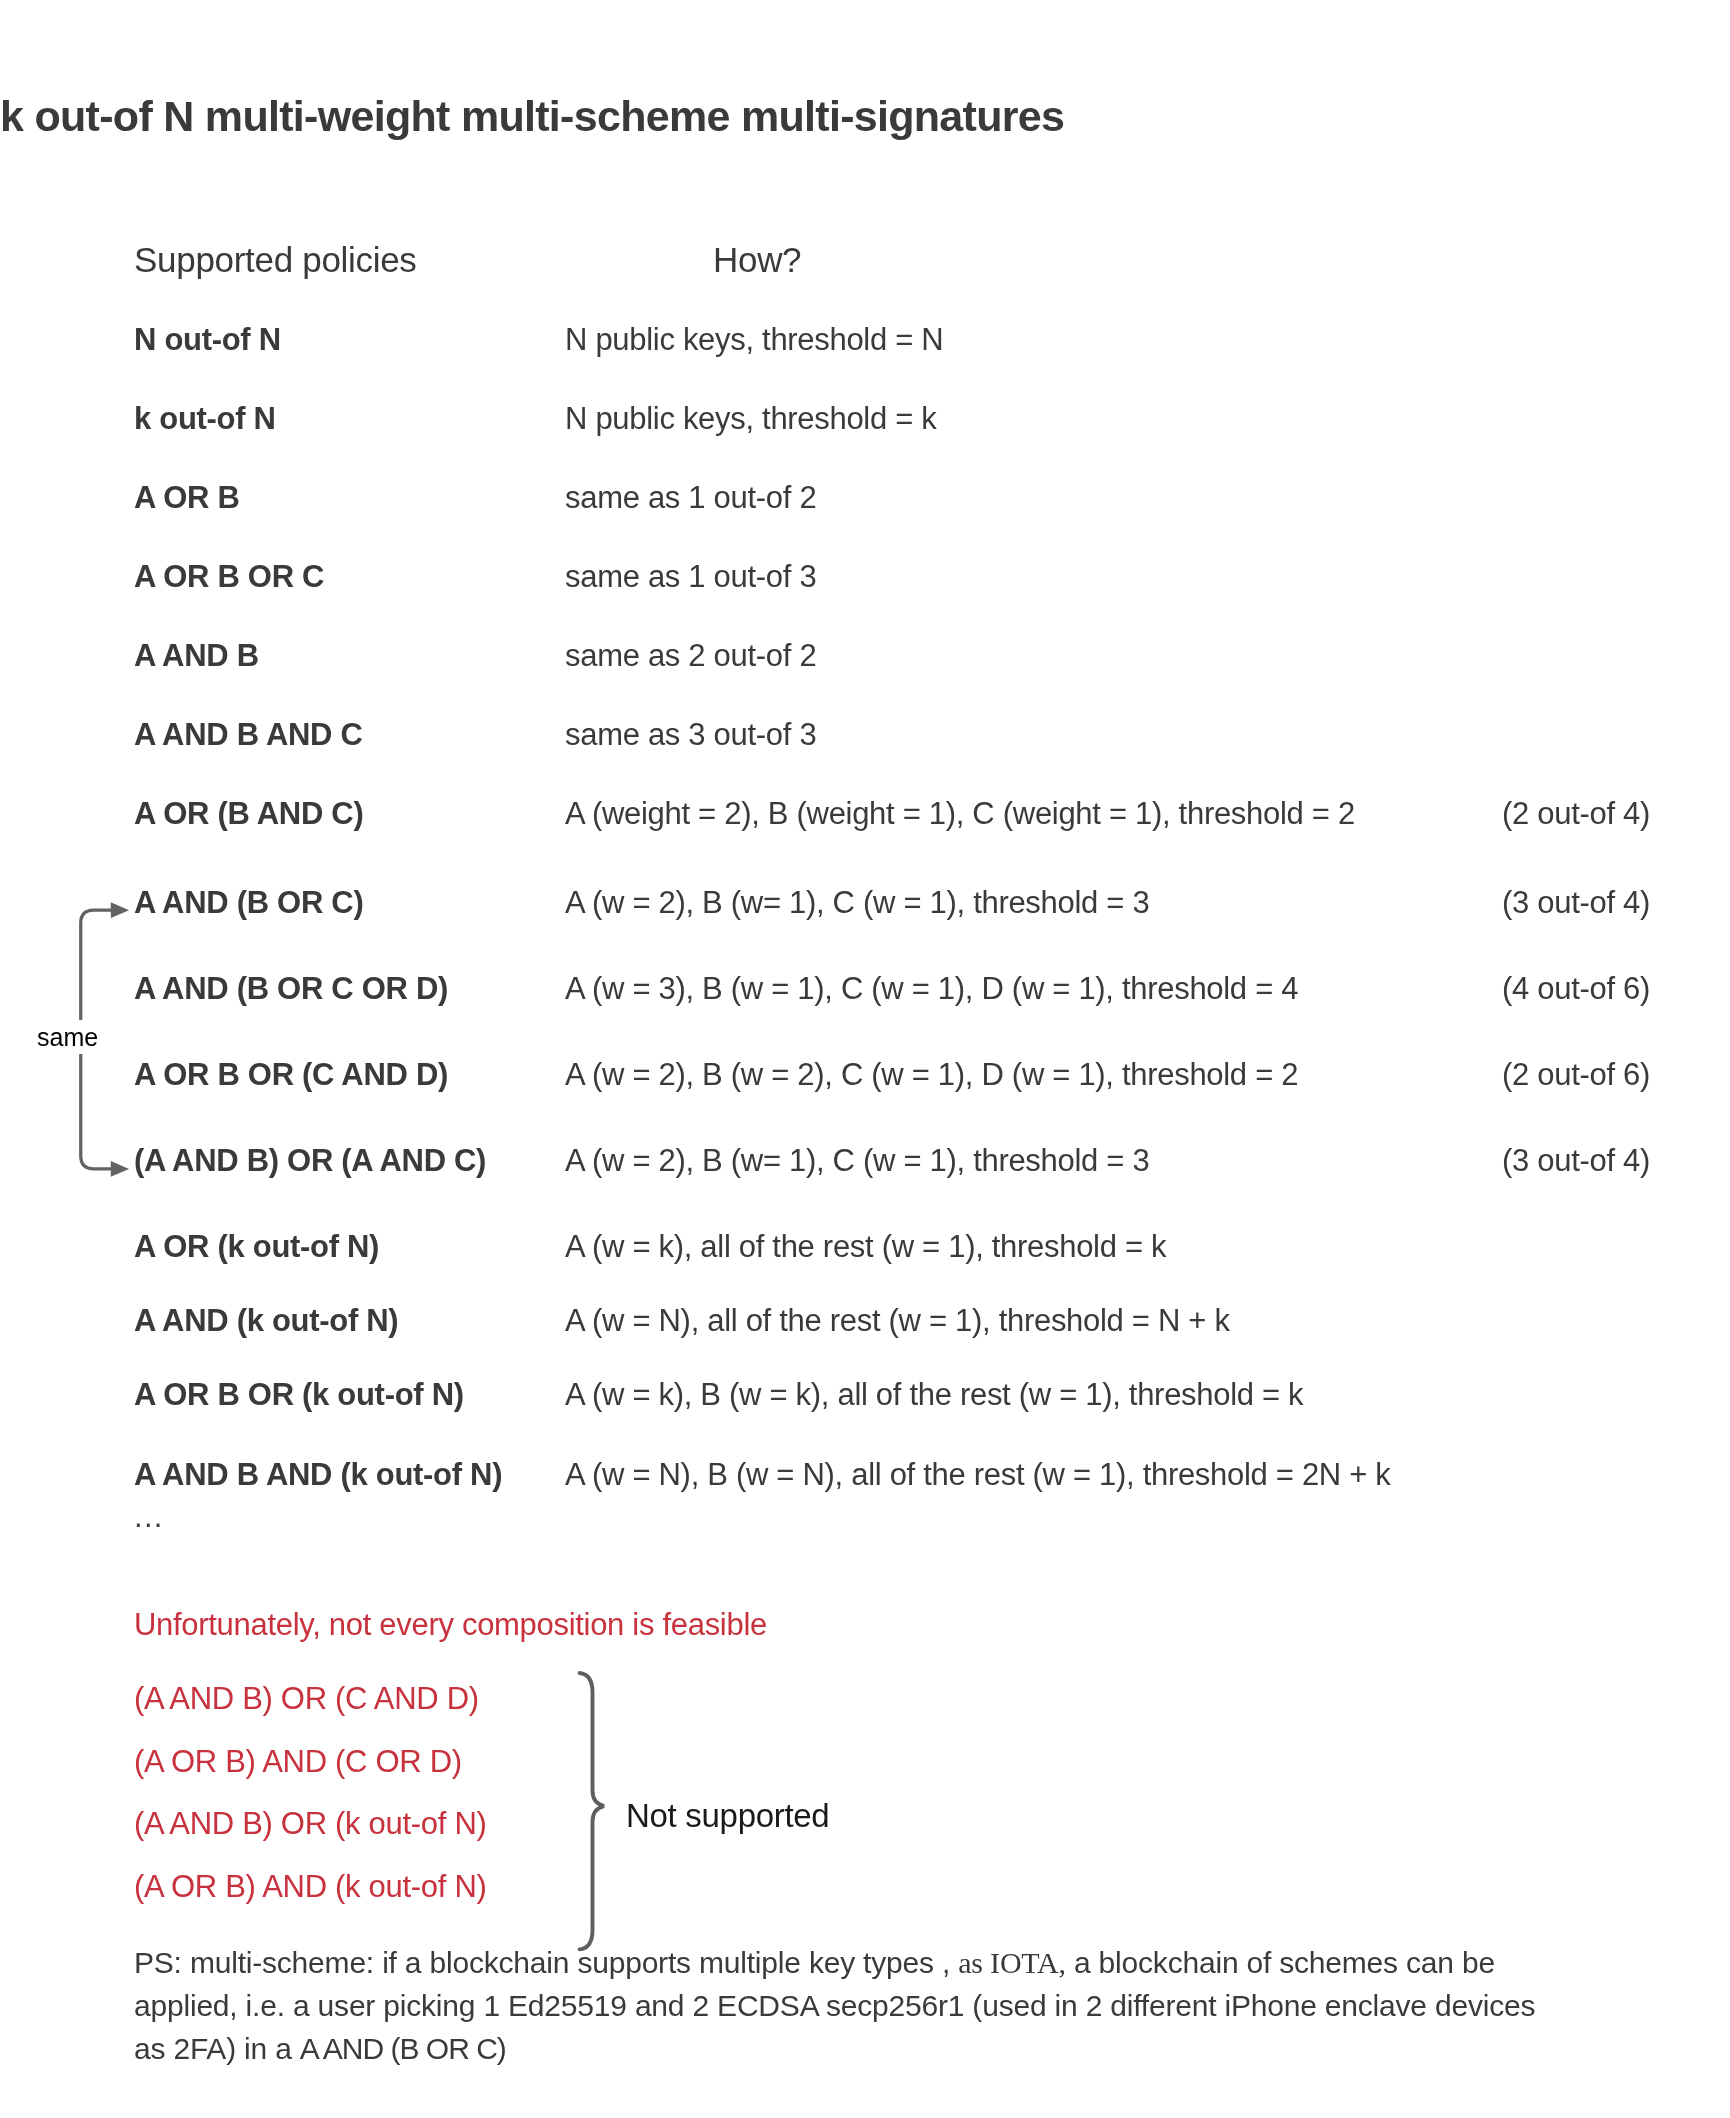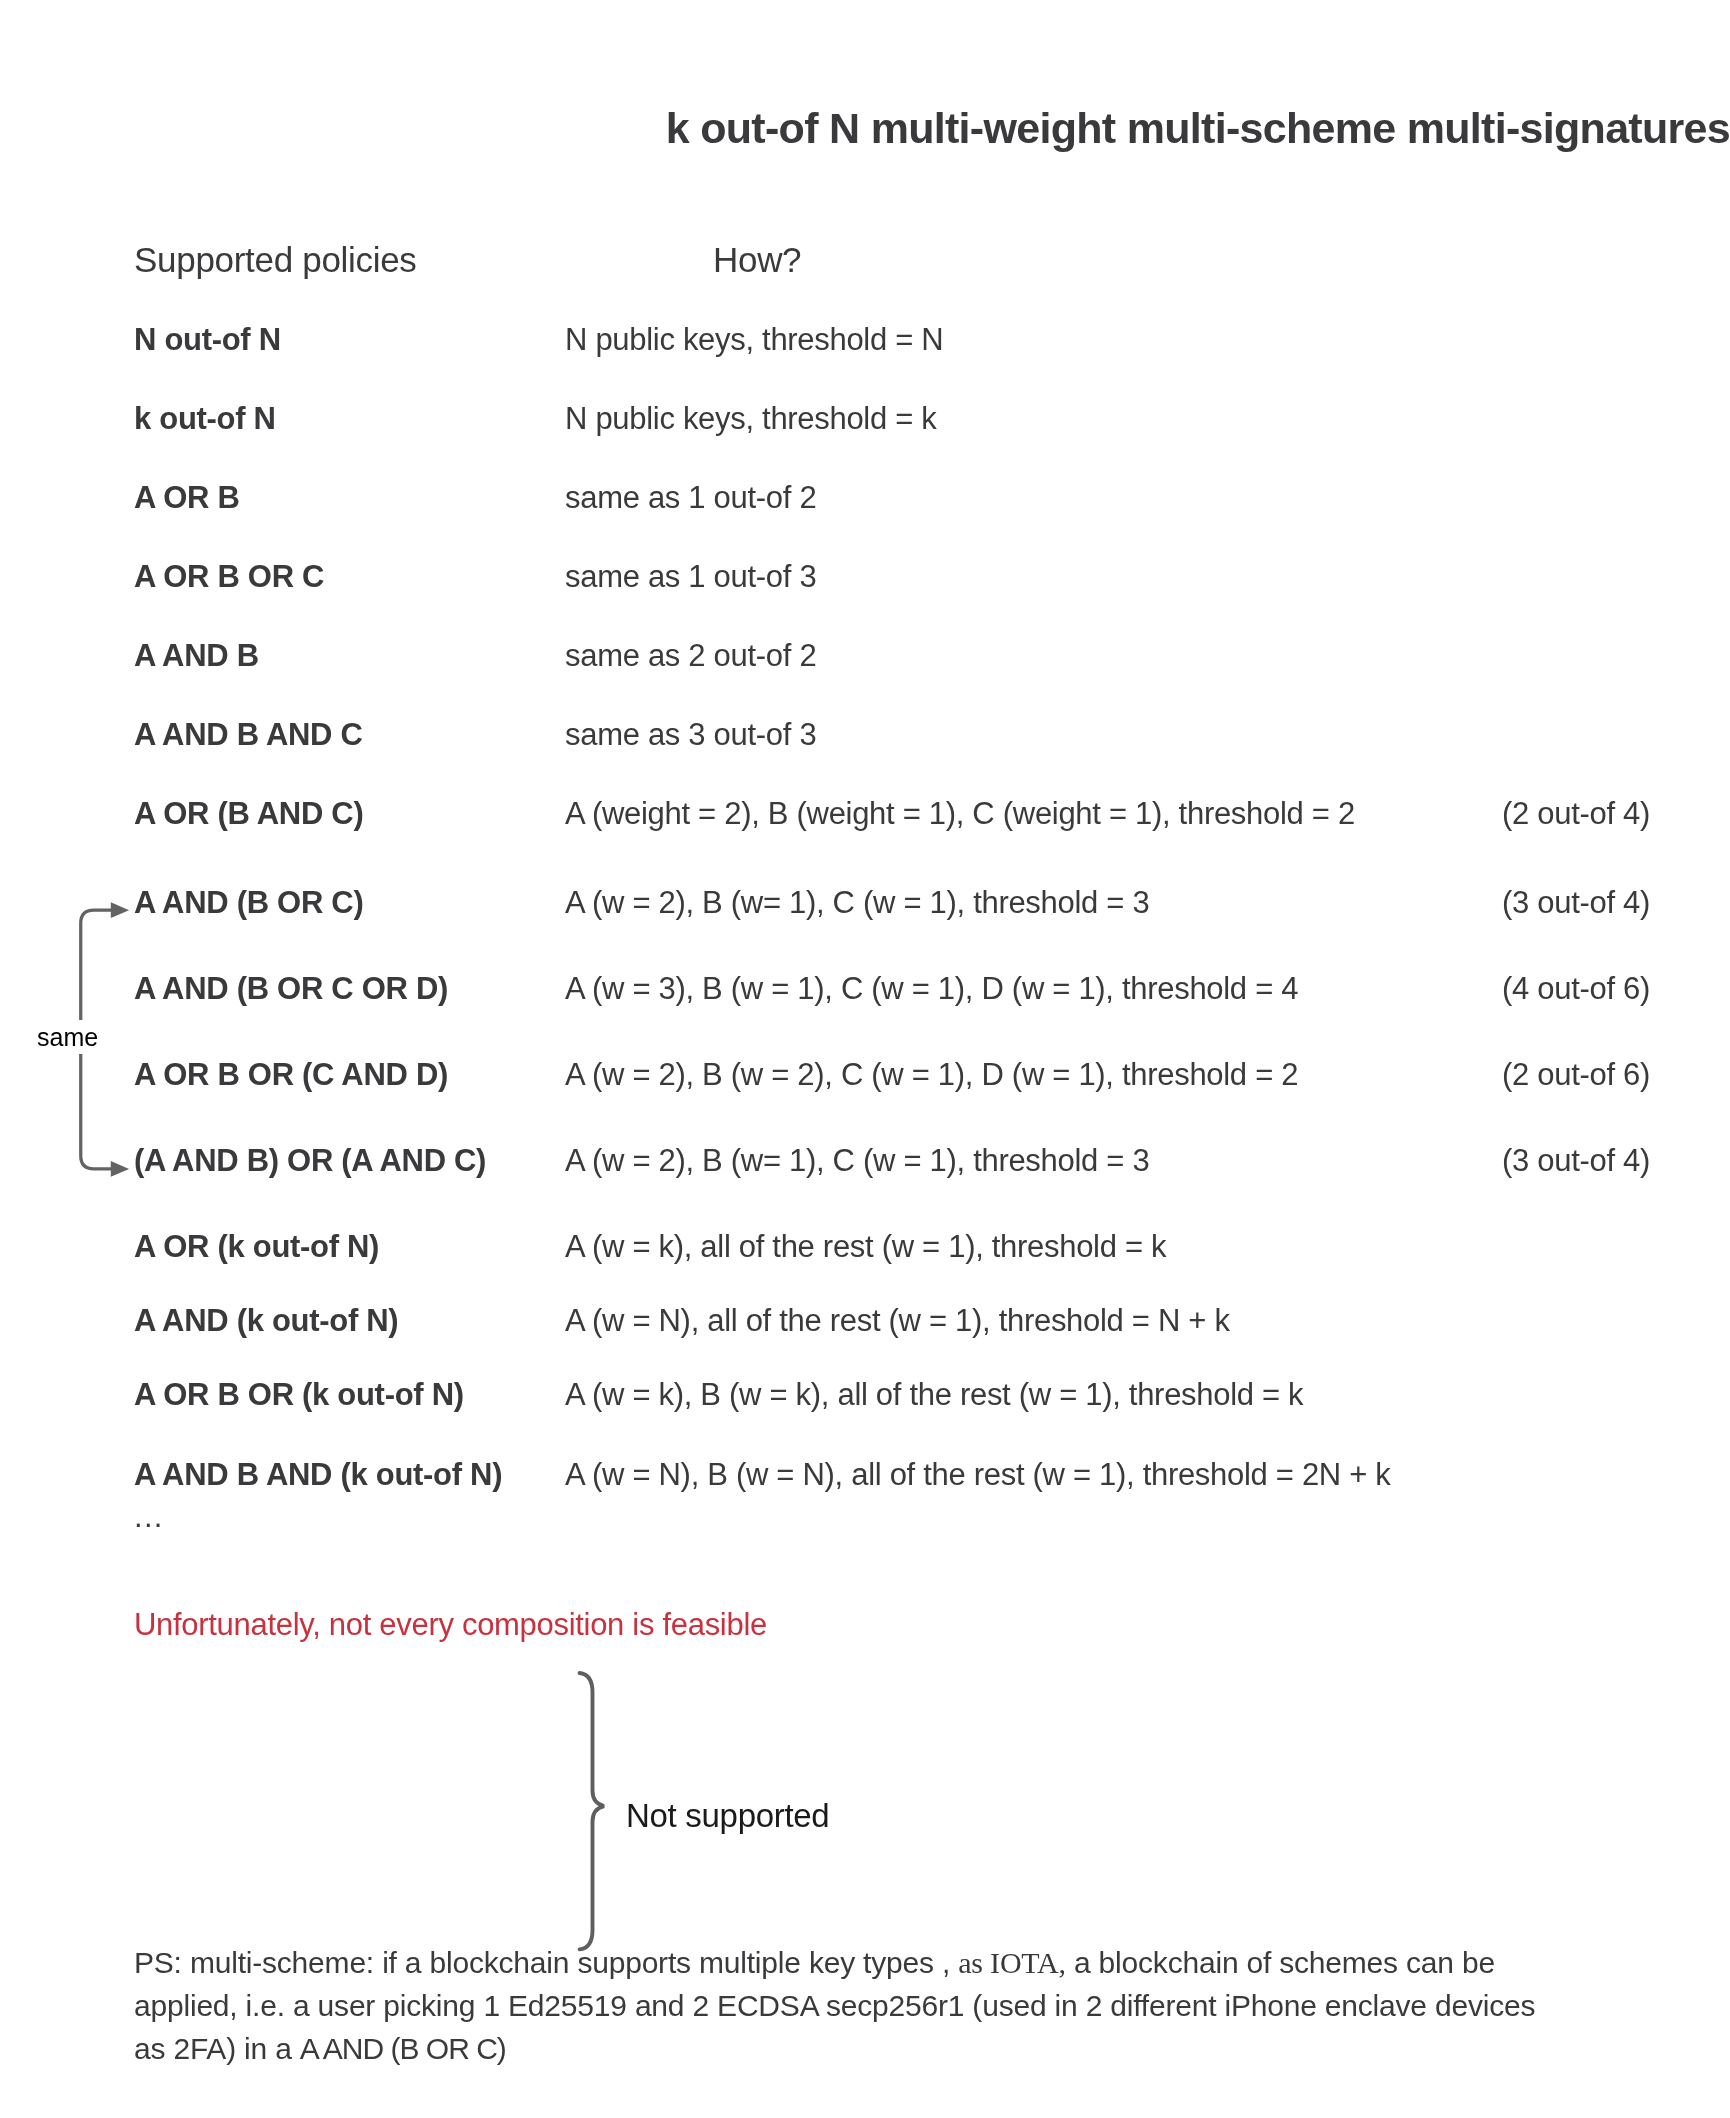--- a/index.html
+++ b/index.html
@@ -7,27 +7,26 @@
     position:relative;
     width:1730px;
     height:2119px;
     background:#ffffff;
     font-family:"Liberation Sans","DejaVu Sans",sans-serif;
     color:var(--text,#3a3a3c);
     overflow:hidden;
   }
   .page-title{
     position:absolute;
-    left:0; right:0; top:104px;
-    text-align:right;
+    left:0; right:0; top:92px;
+    text-align:left;
     font-size:43px;
     font-weight:700;
     letter-spacing:-0.7px;
     color:var(--text,#3a3a3c);
-    margin-left:31px;
   }
   .col-head{
     position:absolute;
     top:240px;
     font-size:35px;
     font-weight:400;
     letter-spacing:-0.3px;
   }
   .col-head.left{ left:134px; }
   .col-head.how{ left:713px; }
@@ -206,20 +205,26 @@
   <div class="ellipsis">...</div>
 
   <svg class="same-bracket" width="72" height="281" viewBox="0 0 110 430">
     <path d="M 72,14 L 44,14 Q 24,14 24,34 L 24,390 Q 24,410 44,410 L 72,410" fill="none" stroke="#636363" stroke-width="5" stroke-linecap="round"></path>
     <polygon points="70,2 98,14 70,26" fill="#636363"></polygon>
     <polygon points="70,398 98,410 70,422" fill="#636363"></polygon>
   </svg>
   <div class="same-label">same</div>
 
   <div class="red-heading">Unfortunately, not every composition is feasible</div>
+  <div class="red-list">
+      <div class="red-row">(A AND B) OR (C AND D)</div>
+      <div class="red-row">(A OR B) AND (C OR D)</div>
+      <div class="red-row">(A AND B) OR (k out-of N)</div>
+      <div class="red-row">(A OR B) AND (k out-of N)</div>
+    </div>
 
   <svg class="brace" width="31" height="287" viewBox="0 0 48 440">
     <path d="M 4,4 Q 24,6 24,34 L 24,186 Q 24,206 42,210 Q 24,214 24,234 L 24,402 Q 24,430 4,432" fill="none" stroke="#5f5f5f" stroke-width="6" stroke-linecap="round"></path>
   </svg>
   <div class="not-supported">Not supported</div>
 
   <div class="postscript">
       <div class="ps-line"><span>PS: multi-scheme: if a blockchain supports multiple key types , </span><span class="seg-serif">as IOTA,</span><span> a blockchain of schemes can be</span></div>
       <div class="ps-line"><span>applied, i.e. a user picking 1 Ed25519 and 2 ECDSA secp256r1 (used in 2 different iPhone enclave devices</span></div>
       <div class="ps-line"><span>as 2FA) in a </span><span class="seg-condensed">A AND (B OR C)</span></div>

